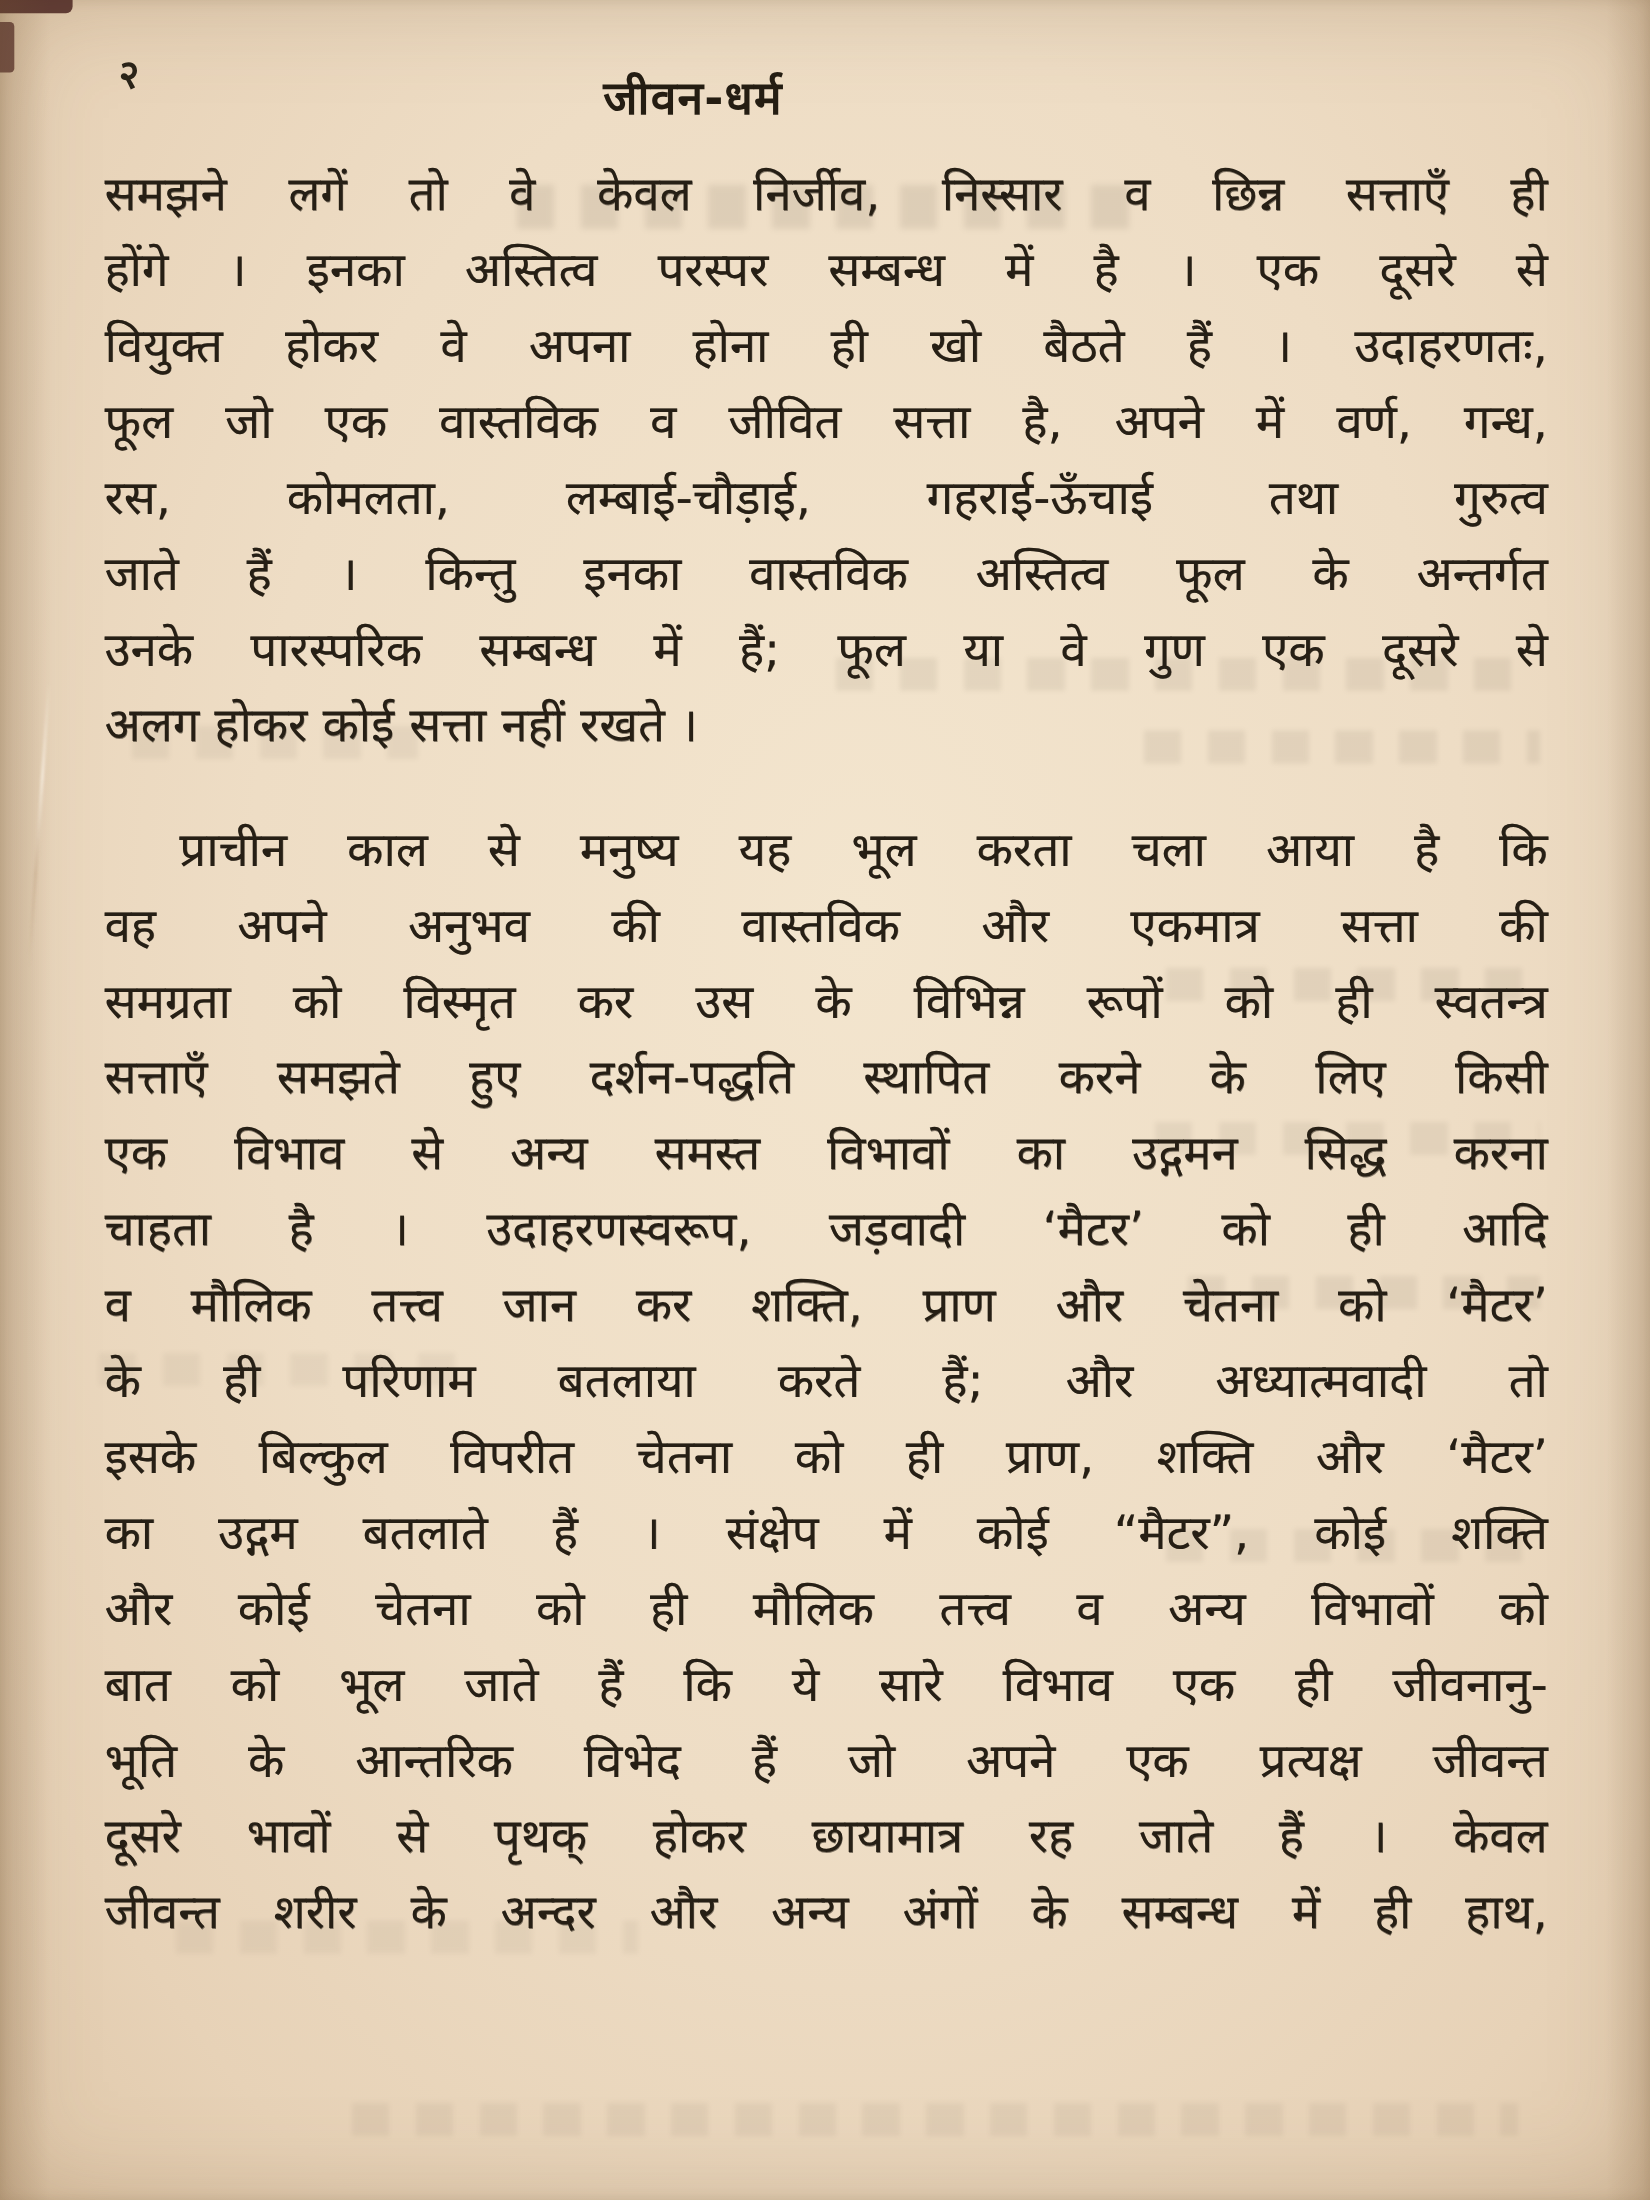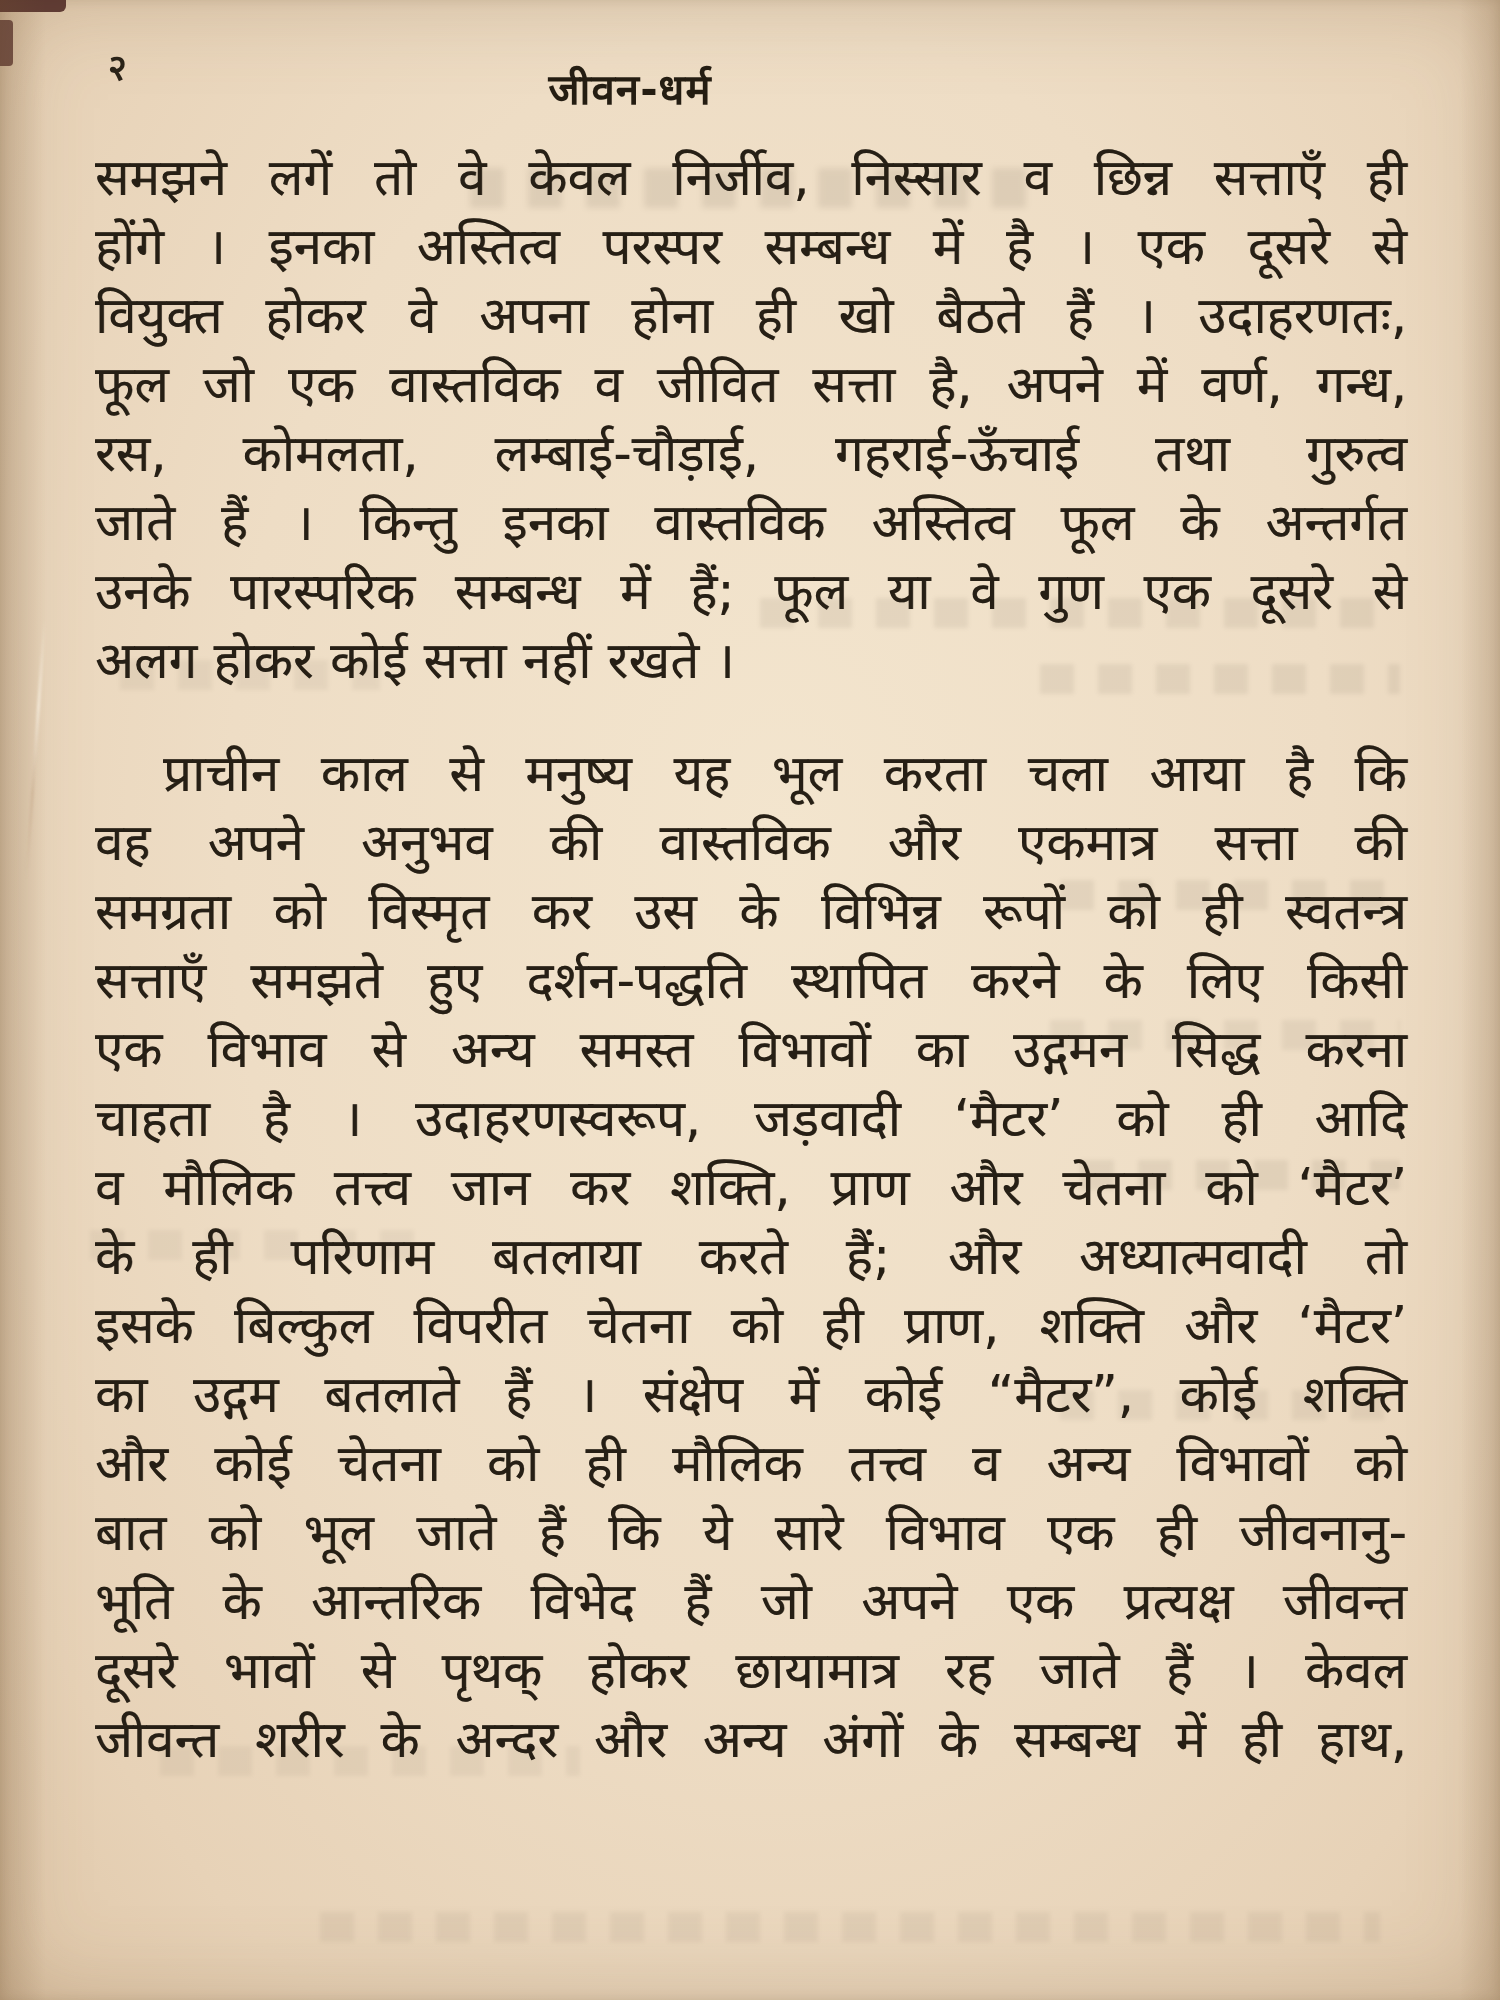--- a/index.html
+++ b/index.html
@@ -21,21 +21,21 @@
     position:absolute;left:108px;top:8px;
     font-size:36px;font-weight:bold;color:#2a2318;
   }
   .book-title{
     position:absolute;left:0;top:0;width:1260px;text-align:center;
     font-size:42px;font-weight:bold;letter-spacing:1px;color:#241d12;margin-top:25px;
   }
   
   .text-block{
     position:absolute;left:95px;top:143px;width:1312px;
-    font-size:51px;line-height:69px;color:#261f15;
+    font-size:43px;line-height:69px;color:#261f15;
     text-shadow:0.4px 0.4px 0 rgba(38,31,21,0.55);
   }
   .para{margin:0;padding:0;}
   .para2{margin-top:44px;}
   .line{
     height:69px;overflow:visible;
     text-align:justify;text-align-last:justify;
     white-space:nowrap;
   }
   .line.endline{text-align:left;text-align-last:left;}

